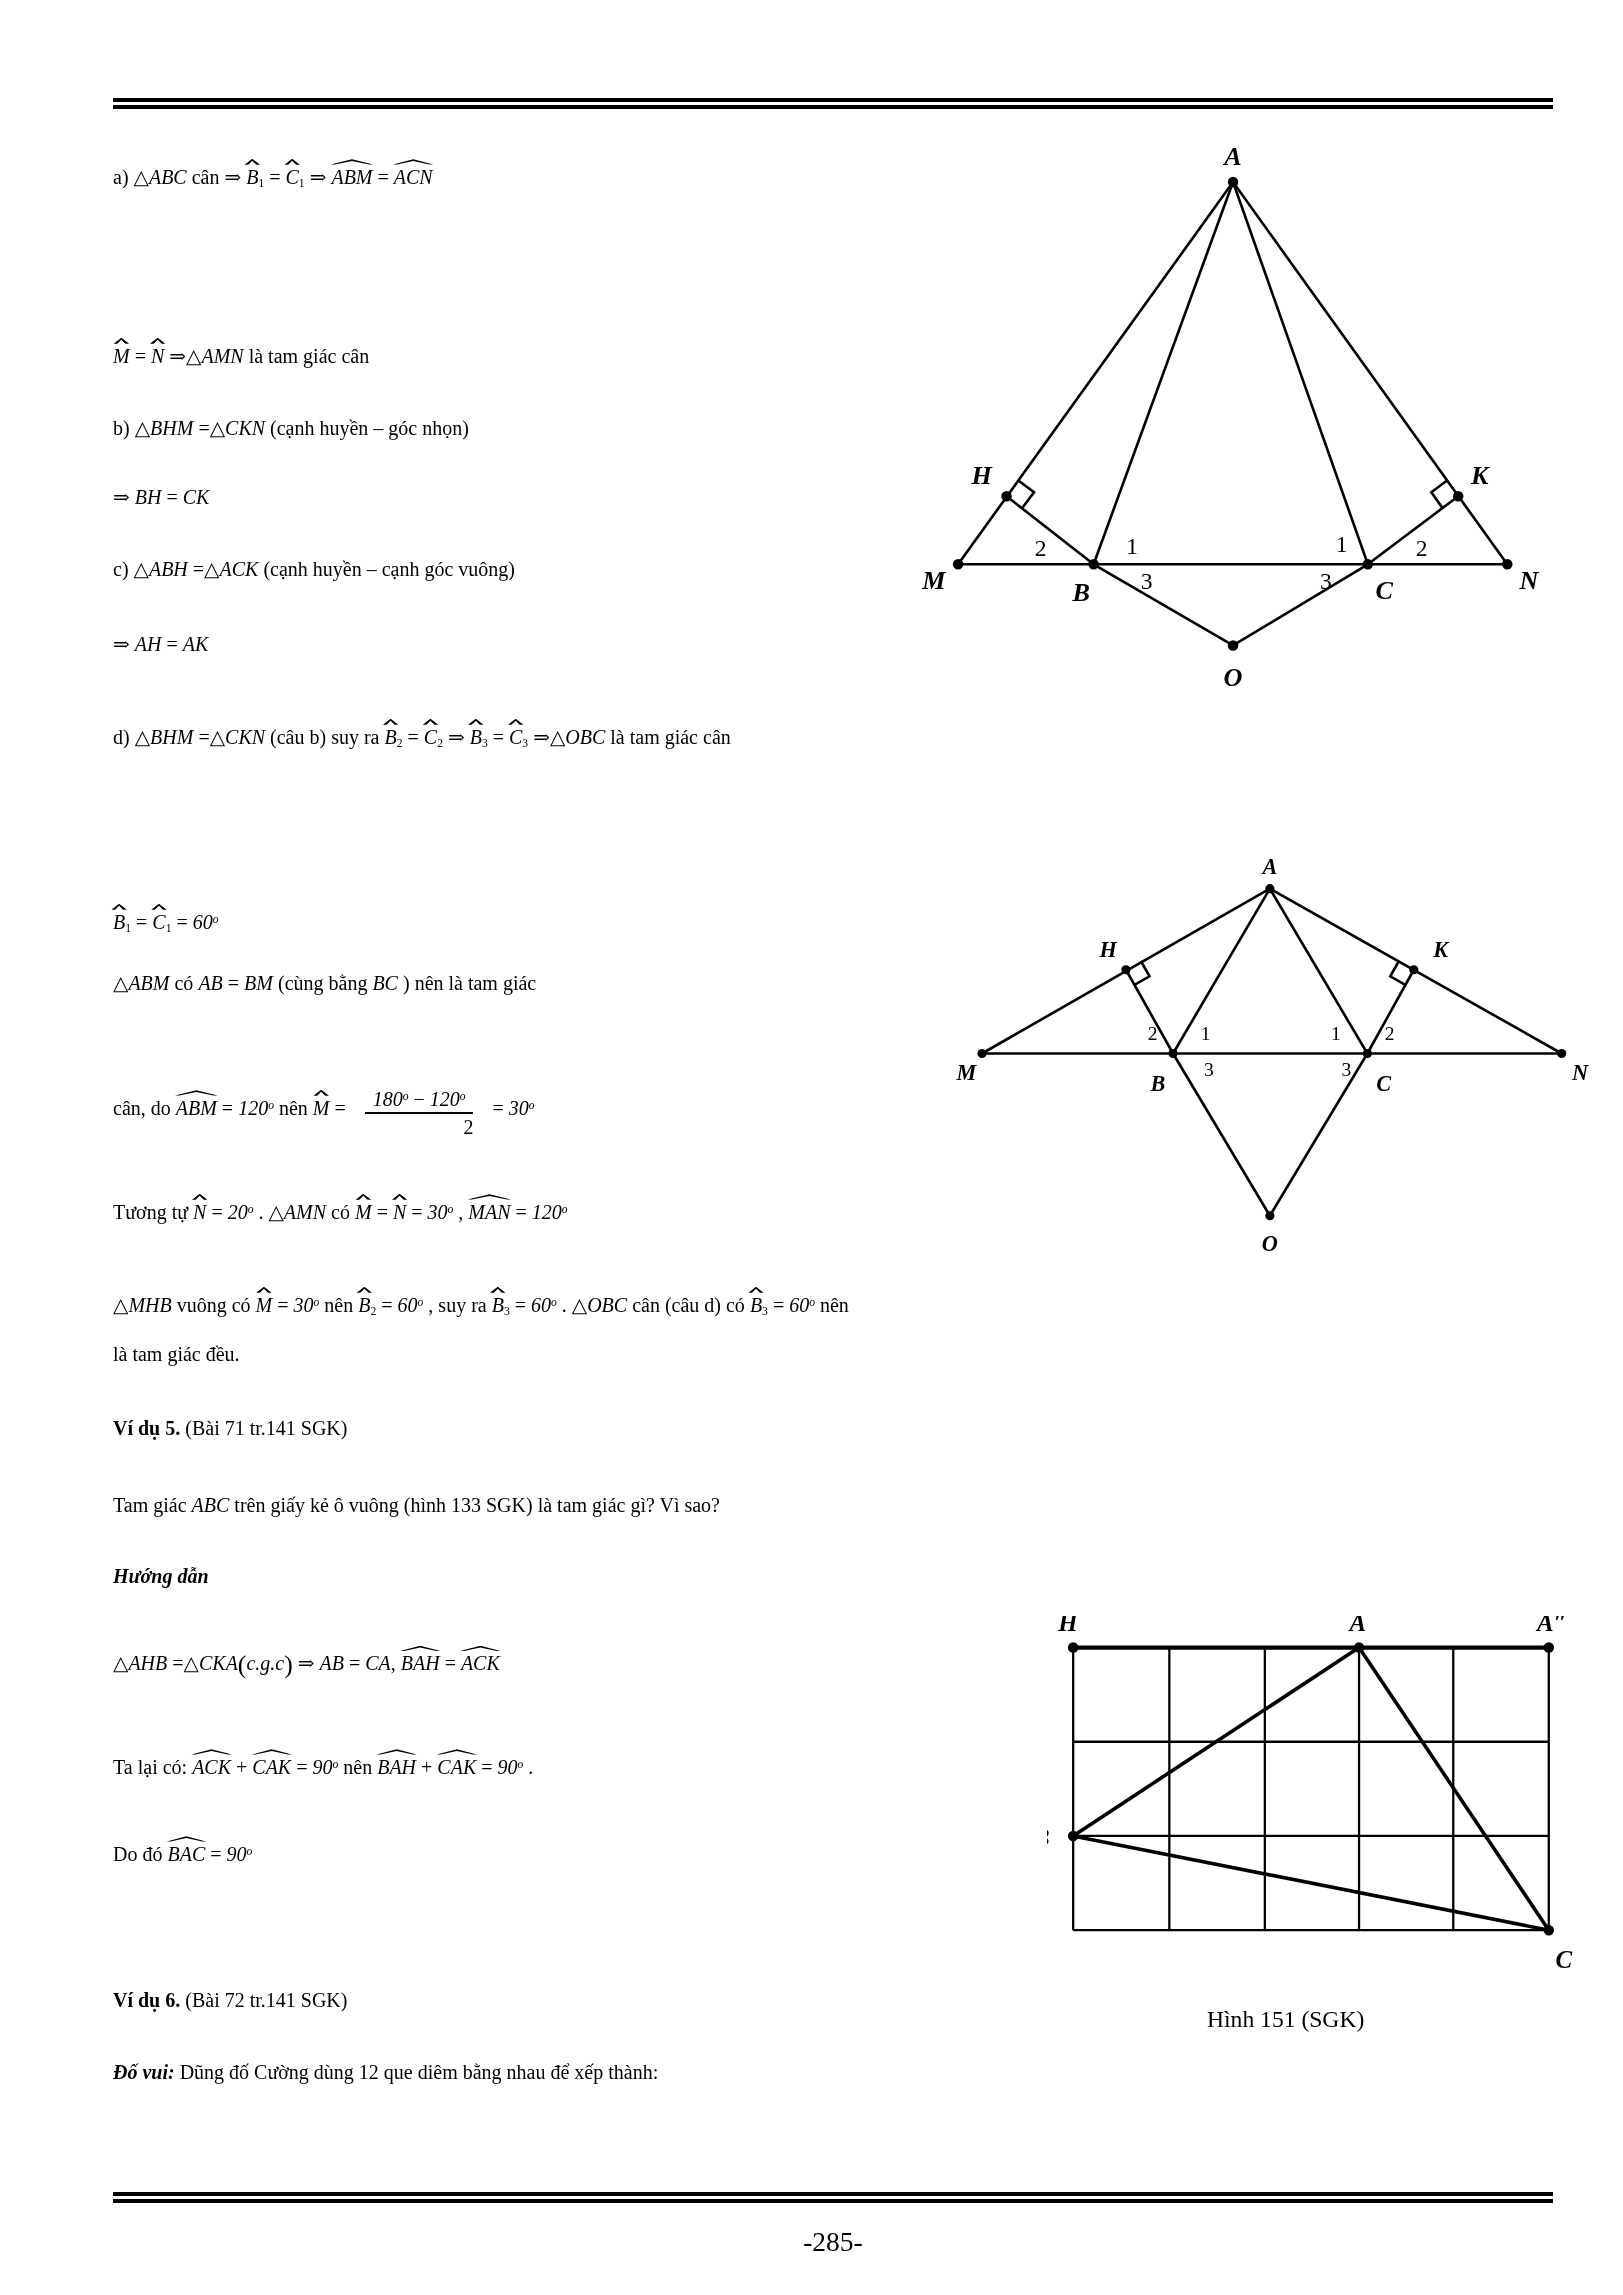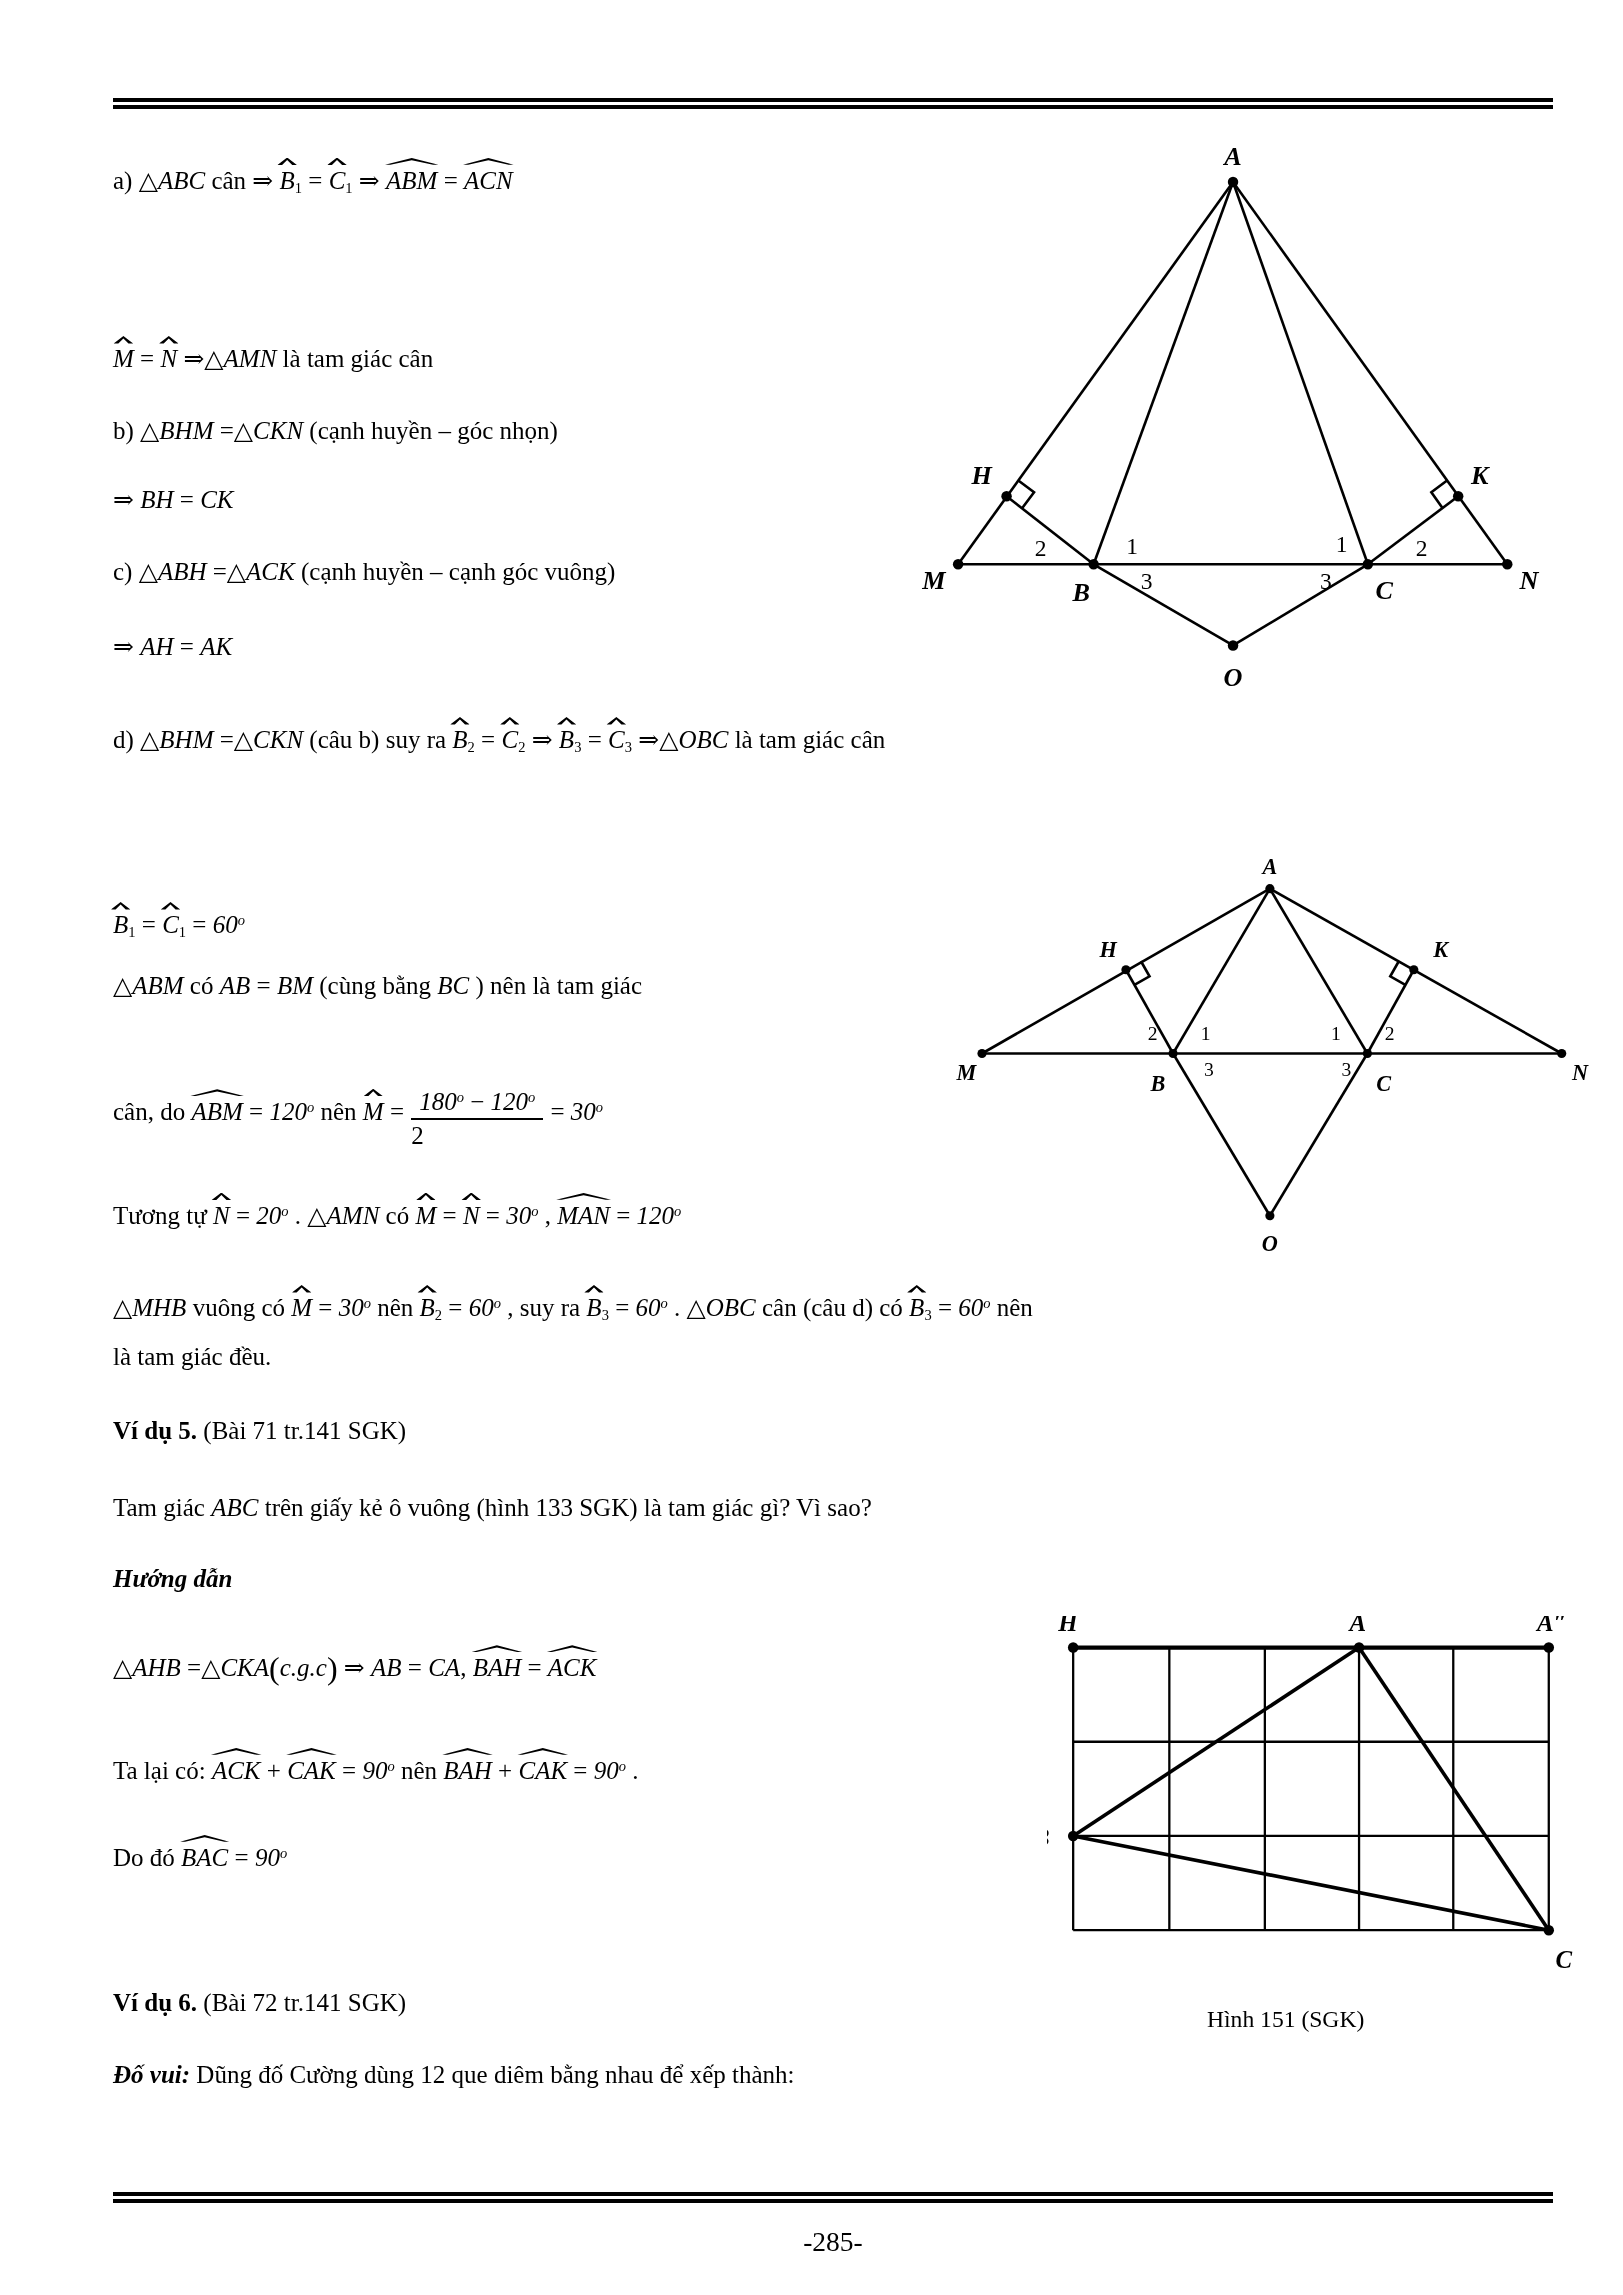--- a/index.html
+++ b/index.html
@@ -5,41 +5,41 @@
   html,body{margin:0;padding:0;background:#888;}
   .page{
     position:relative;width:1623px;height:2295px;background:#ffffff;
     font-family:"Liberation Serif","DejaVu Serif",serif;color:#000;overflow:hidden;
   }
   .rule{
     position:absolute;left:113px;width:1440px;height:3.3px;
     border-top:4.6px solid #000;border-bottom:4.6px solid #000;
   }
   .tline{
-    position:absolute;left:113px;font-size:25px;line-height:1.15;white-space:nowrap;
+    position:absolute;left:113px;font-size:20px;line-height:1.15;white-space:nowrap;
   }
   .up{font-style:normal}
   .it{font-style:italic}
   .bd{font-weight:bold}
   .bi{font-weight:bold;font-style:italic}
   .ssub{font-size:0.58em;vertical-align:-0.28em}
   .ssup{font-size:0.58em;vertical-align:0.55em;font-style:italic}
   .bigp{font-size:1.28em;vertical-align:-0.1em}
   .hat,.arc{position:relative;display:inline-block;font-style:italic}
   .hat::before{
     content:"";position:absolute;left:50%;top:-0.36em;width:0.78em;height:0.3em;
     transform:translateX(-50%);background:#000;
     clip-path:polygon(0 100%,50% 0,100% 100%,76% 100%,50% 32%,24% 100%);
   }
   .arc{margin-top:0.1em}
   .arc::before{
     content:"";position:absolute;left:-2%;top:-0.34em;width:104%;height:0.27em;background:#000;
     clip-path:polygon(0 100%,50% 0,100% 100%,90% 100%,50% 34%,10% 100%);
   }
-  .frac{display:inline-block;text-align:left;vertical-align:-0.95em;line-height:1.1;margin:0 1px}
+  .frac{display:inline-block;text-align:right;vertical-align:-0.95em;line-height:1.1;margin:0 14px}
   .frac .num{display:block;border-bottom:2.6px solid #000;padding:0 7.9px 2px}
   .frac .den{display:block;padding-top:2px}
   .fig{position:absolute}
   .flabel1{font:italic bold 40px "Liberation Serif","DejaVu Serif",serif}
   .flabel2{font:italic bold 34px "Liberation Serif","DejaVu Serif",serif}
   .flabel3{font:italic bold 38px "Liberation Serif","DejaVu Serif",serif}
   .fnum1{font:36px "Liberation Serif","DejaVu Serif",serif}
   .fnum2{font:30px "Liberation Serif","DejaVu Serif",serif}
   .caption{position:absolute;left:1207px;top:2006px;width:262px;font-size:23.6px;}
   .pagenum{position:absolute;left:113px;top:2210px;width:1440px;text-align:center;font-size:27.5px;margin-top:16px;}

